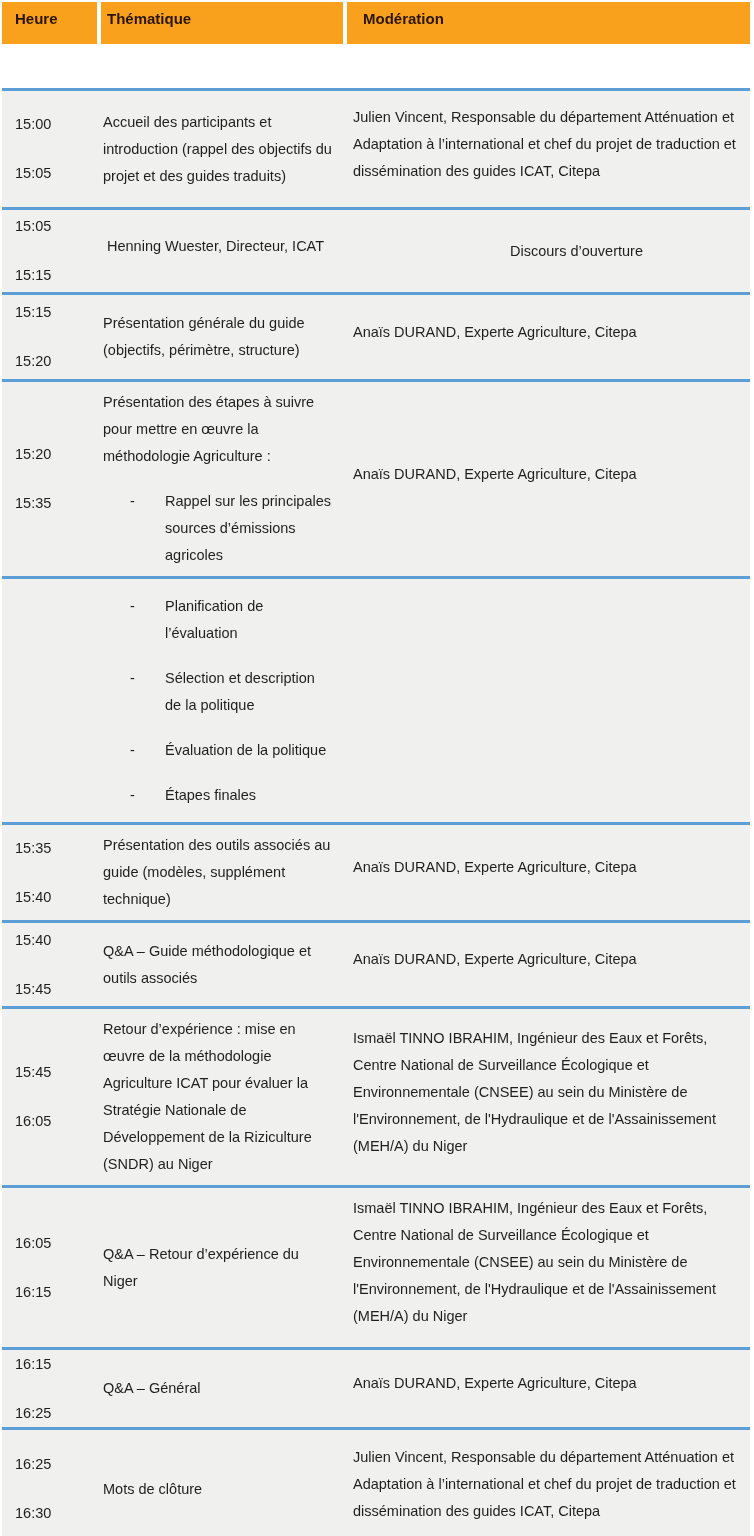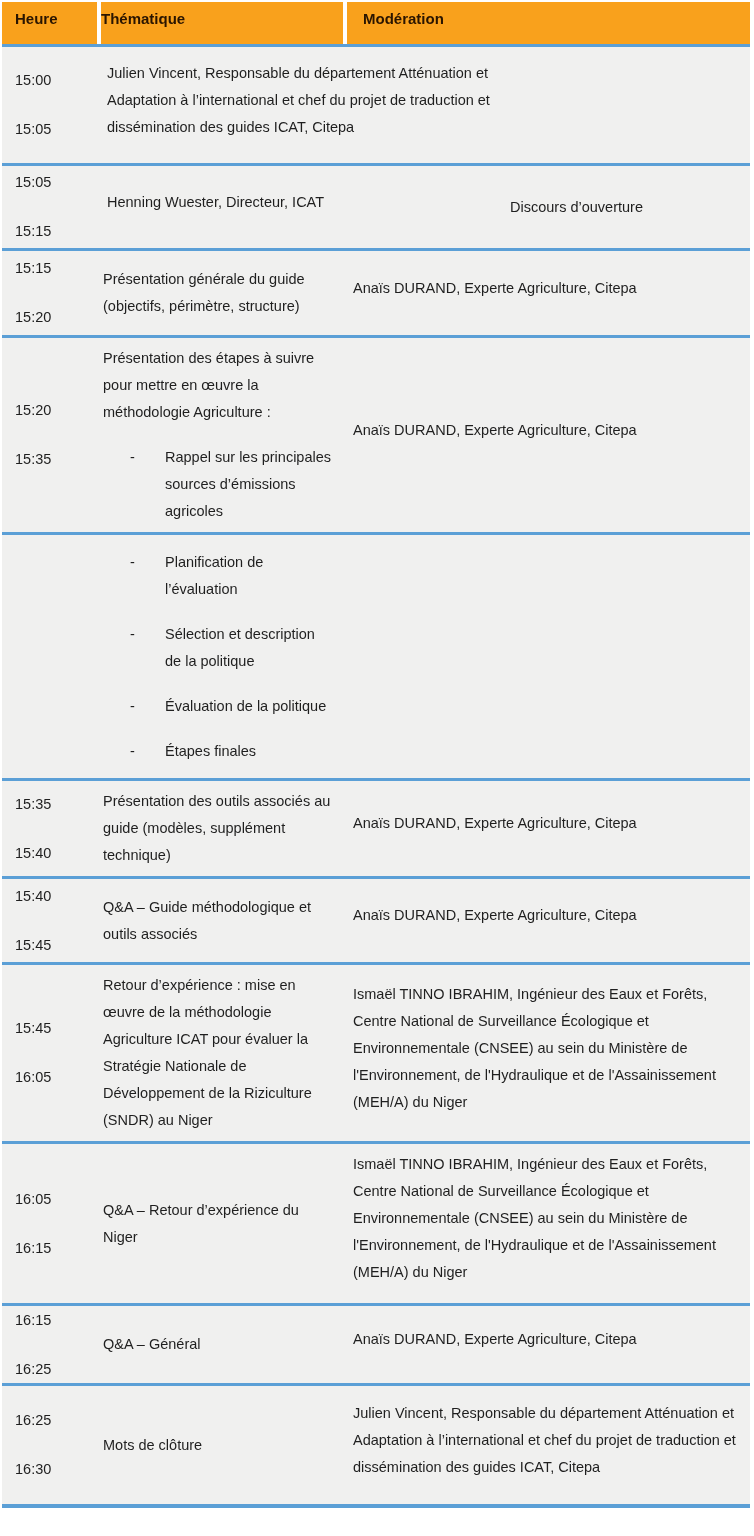--- a/index.html
+++ b/index.html
@@ -25,21 +25,21 @@
   .head-row{
     display:flex;height:42px;background:#15803d;
   }
   .head-cell{
     background:var(--header-bg);
     color:var(--header-text);
     font-weight:bold;font-size:15px;line-height:18px;
     padding-top:8px;
   }
   .hc1{width:95px;padding-left:13px;}
-  .hc2{width:246px;border-left:4px solid #fff;}
+  .hc2{width:246px;border-left:4px solid #fff;padding-left:6px;}
   .hc3{flex:1;border-left:4px solid #fff;padding-left:16px;}
   
   .row{
     display:flex;background:var(--row-bg);
     border-top:3px solid var(--divider);
   }
   .cell{font-size:14.5px;line-height:27px;}
   .c1{
     width:95px;display:flex;flex-direction:column;justify-content:center;
     padding-left:13px;flex:none;
@@ -64,24 +64,29 @@
 </head>
 <body>
 
 <div class="agenda">
   <div class="head-row">
     <div class="head-cell hc1">Heure</div>
     <div class="head-cell hc2">Thématique</div>
     <div class="head-cell hc3">Modération</div>
   </div>
   <div id="agenda-rows">
-      <div class="row" style="min-height: 119px;">
+      <div class="row" style="min-height: 119px; margin-top: 44px;">
         <div class="cell c1">
           <div class="time">15:00</div>
           <div class="time">15:05</div>
+        </div>
+        <div class="cell c2">
+          <div class="c2-inner">
+            <div class="theme-text">Accueil des participants et introduction (rappel des objectifs du projet et des guides traduits)</div>
+          </div>
         </div>
         <div class="cell c3">
           <div class="c3-inner">Julien Vincent, Responsable du département Atténuation et Adaptation à l’international et chef du projet de traduction et dissémination des guides ICAT, Citepa</div>
         </div>
       </div>
       <div class="row" style="min-height: 85px;">
         <div class="cell c1">
           <div class="time">15:05</div>
           <div class="time">15:15</div>
         </div>

